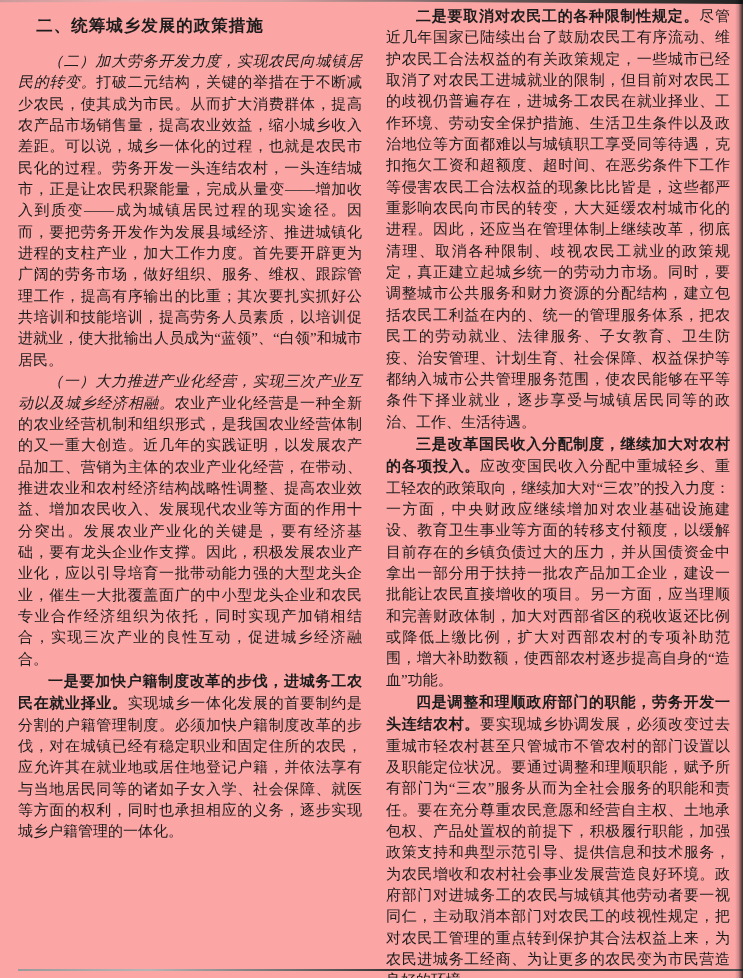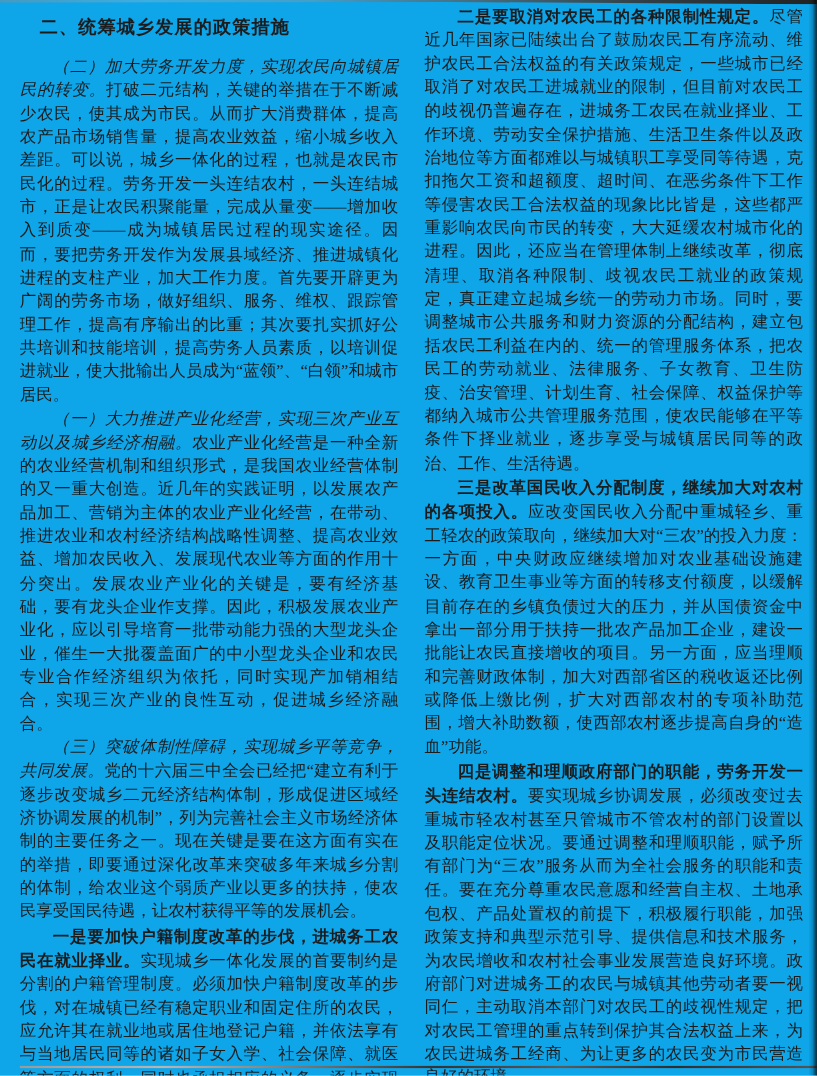--- a/index.html
+++ b/index.html
@@ -1,20 +1,20 @@
 <!DOCTYPE html>
 <html lang="zh"><head>
 <meta charset="utf-8">
 <style>
   html, body { margin: 0; padding: 0; }
   .page {
     position: relative;
     width: 743px;
     height: 978px;
-    background: #0ea5e9;
+    background: #fca5a5;
     overflow: hidden;
     color: #1c1c1c;
   }
   .content {
     display: flex;
     padding: 5px 13px 0 18px;
     gap: 24px;
   }
   .col { width: 344px; }
   .heading {
@@ -80,21 +80,20 @@
 
   <div class="content">
 
     <div class="col">
       <h2 class="heading">二、统筹城乡发展的政策措施</h2>
 
       <p class="para"><span class="lead-kai">（二）加大劳务开发力度，实现农民向城镇居民的转变。</span><span>打破二元结构，关键的举措在于不断减少农民，使其成为市民。从而扩大消费群体，提高农产品市场销售量，提高农业效益，缩小城乡收入差距。可以说，城乡一体化的过程，也就是农民市民化的过程。劳务开发一头连结农村，一头连结城市，正是让农民积聚能量，完成从量变——增加收入到质变——成为城镇居民过程的现实途径。因而，要把劳务开发作为发展县域经济、推进城镇化进程的支柱产业，加大工作力度。首先要开辟更为广阔的劳务市场，做好组织、服务、维权、跟踪管理工作，提高有序输出的比重；其次要扎实抓好公共培训和技能培训，提高劳务人员素质，以培训促进就业，使大批输出人员成为“蓝领”、“白领”和城市居民。</span></p>
 
       <p class="para"><span class="lead-kai">（一）大力推进产业化经营，实现三次产业互动以及城乡经济相融。</span><span>农业产业化经营是一种全新的农业经营机制和组织形式，是我国农业经营体制的又一重大创造。近几年的实践证明，以发展农产品加工、营销为主体的农业产业化经营，在带动、推进农业和农村经济结构战略性调整、提高农业效益、增加农民收入、发展现代农业等方面的作用十分突出。发展农业产业化的关键是，要有经济基础，要有龙头企业作支撑。因此，积极发展农业产业化，应以引导培育一批带动能力强的大型龙头企业，催生一大批覆盖面广的中小型龙头企业和农民专业合作经济组织为依托，同时实现产加销相结合，实现三次产业的良性互动，促进城乡经济融合。</span></p>
 
-      <p class="para"><span class="lead-kai">（三）突破体制性障碍，实现城乡平等竞争，共同发展。</span><span>党的十六届三中全会已经把“建立有利于逐步改变城乡二元经济结构体制，形成促进区域经济协调发展的机制”，列为完善社会主义市场经济体制的主要任务之一。现在关键是要在这方面有实在的举措，即要通过深化改革来突破多年来城乡分割的体制，给农业这个弱质产业以更多的扶持，使农民享受国民待遇，让农村获得平等的发展机会。</span></p>
 
       <p class="para"><span class="lead-bold">一是要加快户籍制度改革的步伐，进城务工农民在就业择业。</span><span>实现城乡一体化发展的首要制约是分割的户籍管理制度。必须加快户籍制度改革的步伐，对在城镇已经有稳定职业和固定住所的农民，应允许其在就业地或居住地登记户籍，并依法享有与当地居民同等的诸如子女入学、社会保障、就医等方面的权利，同时也承担相应的义务，逐步实现城乡户籍管理的一体化。</span></p>
     </div>
 
     <div class="col">
       <p class="para"><span class="lead-bold">二是要取消对农民工的各种限制性规定。</span><span>尽管近几年国家已陆续出台了鼓励农民工有序流动、维护农民工合法权益的有关政策规定，一些城市已经取消了对农民工进城就业的限制，但目前对农民工的歧视仍普遍存在，进城务工农民在就业择业、工作环境、劳动安全保护措施、生活卫生条件以及政治地位等方面都难以与城镇职工享受同等待遇，克扣拖欠工资和超额度、超时间、在恶劣条件下工作等侵害农民工合法权益的现象比比皆是，这些都严重影响农民向市民的转变，大大延缓农村城市化的进程。因此，还应当在管理体制上继续改革，彻底清理、取消各种限制、歧视农民工就业的政策规定，真正建立起城乡统一的劳动力市场。同时，要调整城市公共服务和财力资源的分配结构，建立包括农民工利益在内的、统一的管理服务体系，把农民工的劳动就业、法律服务、子女教育、卫生防疫、治安管理、计划生育、社会保障、权益保护等都纳入城市公共管理服务范围，使农民能够在平等条件下择业就业，逐步享受与城镇居民同等的政治、工作、生活待遇。</span></p>
 
       <p class="para"><span class="lead-bold">三是改革国民收入分配制度，继续加大对农村的各项投入。</span><span>应改变国民收入分配中重城轻乡、重工轻农的政策取向，继续加大对“三农”的投入力度：一方面，中央财政应继续增加对农业基础设施建设、教育卫生事业等方面的转移支付额度，以缓解目前存在的乡镇负债过大的压力，并从国债资金中拿出一部分用于扶持一批农产品加工企业，建设一批能让农民直接增收的项目。另一方面，应当理顺和完善财政体制，加大对西部省区的税收返还比例或降低上缴比例，扩大对西部农村的专项补助范围，增大补助数额，使西部农村逐步提高自身的“造血”功能。</span></p>
 
       <p class="para"><span class="lead-bold">四是调整和理顺政府部门的职能，劳务开发一头连结农村。</span><span>要实现城乡协调发展，必须改变过去重城市轻农村甚至只管城市不管农村的部门设置以及职能定位状况。要通过调整和理顺职能，赋予所有部门为“三农”服务从而为全社会服务的职能和责任。要在充分尊重农民意愿和经营自主权、土地承包权、产品处置权的前提下，积极履行职能，加强政策支持和典型示范引导、提供信息和技术服务，为农民增收和农村社会事业发展营造良好环境。政府部门对进城务工的农民与城镇其他劳动者要一视同仁，主动取消本部门对农民工的歧视性规定，把对农民工管理的重点转到保护其合法权益上来，为农民进城务工经商、为让更多的农民变为市民营造良好的环境。</span></p>

